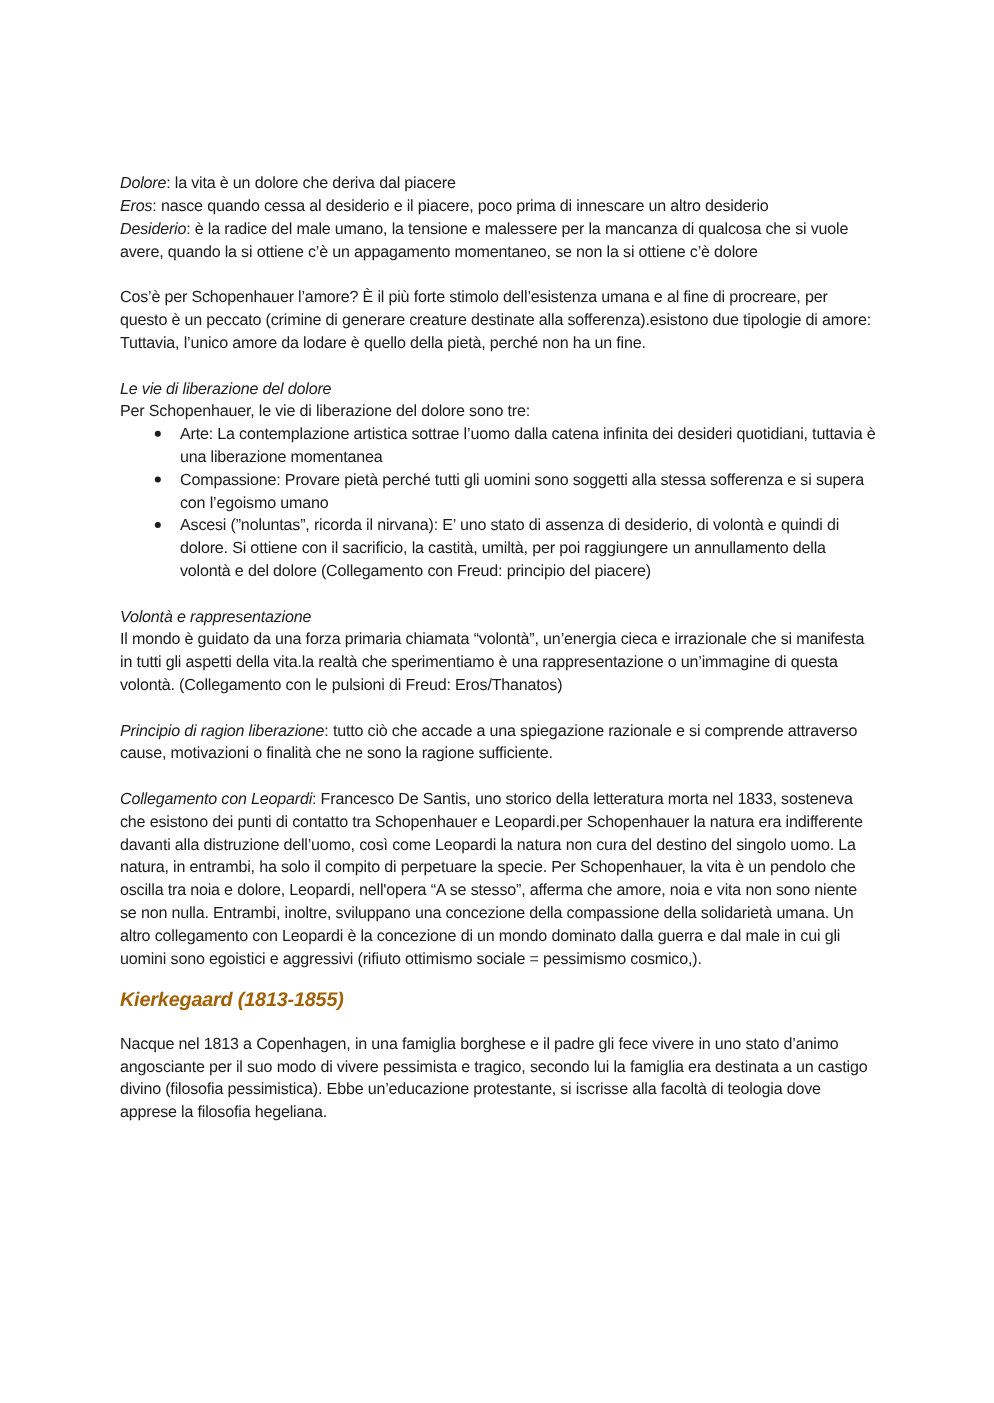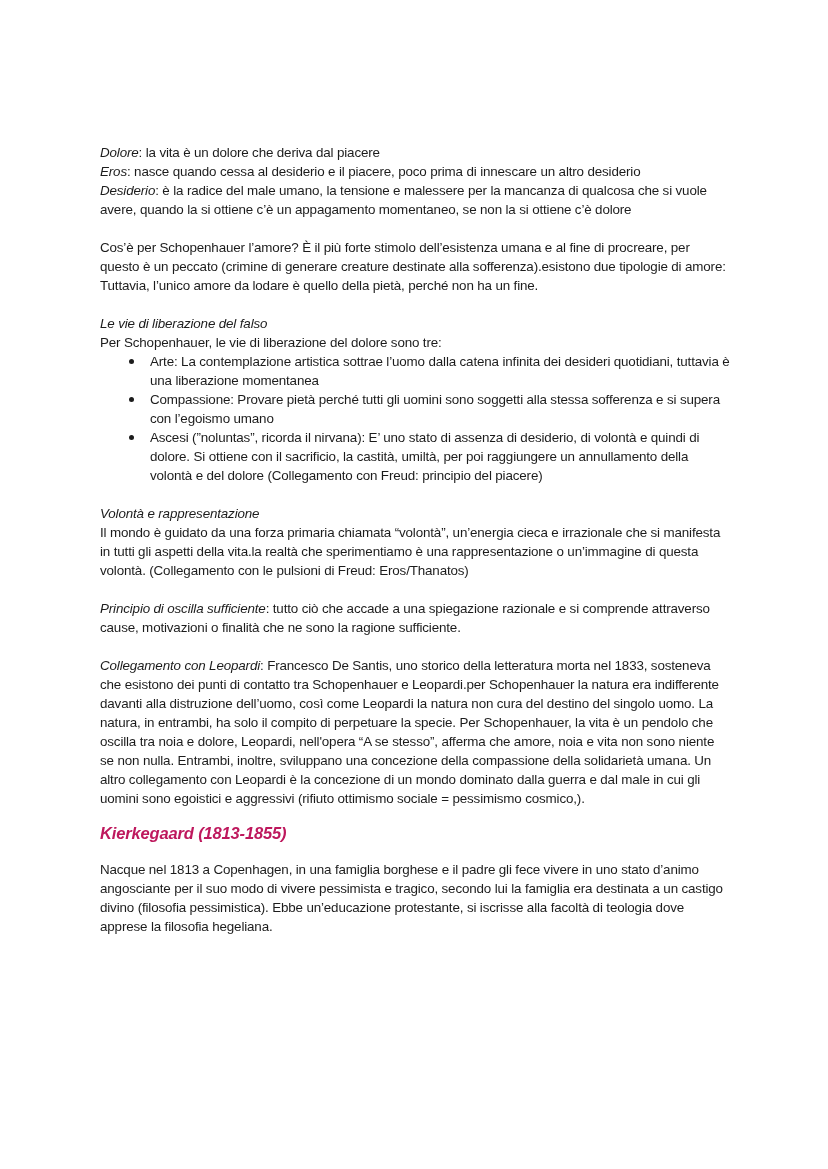--- a/index.html
+++ b/index.html
@@ -46,55 +46,55 @@
       height: 5px;
       border-radius: 50%;
       background: #1c1c1c;
     }
     .heading {
       font-size: 16.5px;
       font-weight: bold;
       font-style: italic;
       line-height: 22px;
       margin: 14px 0 16px 0;
-      color: #be185d;
+      color: #a16207;
     }
   </style>
 </head>
 <body>
 
 <div class="page">
 
   <p class="para"><span class="em">Dolore</span><span>: la vita è un dolore che deriva dal piacere</span></p>
   <p class="para"><span class="em">Eros</span><span>: nasce quando cessa al desiderio e il piacere, poco prima di innescare un altro desiderio</span></p>
   <p class="para"><span class="em">Desiderio</span><span>: è la radice del male umano, la tensione e malessere per la mancanza di qualcosa che si vuole avere, quando la si ottiene c’è un appagamento momentaneo, se non la si ottiene c’è dolore</span></p>
 
   <div class="gap"></div>
 
   <p class="para">Cos’è per Schopenhauer l’amore? È il più forte stimolo dell’esistenza umana e al fine di procreare, per questo è un peccato (crimine di generare creature destinate alla sofferenza).esistono due tipologie di amore:</p>
   <p class="para">Tuttavia, l’unico amore da lodare è quello della pietà, perché non ha un fine.</p>
 
   <div class="gap"></div>
 
-  <p class="para em">Le vie di liberazione del falso</p>
+  <p class="para em">Le vie di liberazione del dolore</p>
   <p class="para">Per Schopenhauer, le vie di liberazione del dolore sono tre:</p>
   <ul class="bullets">
     <li>Arte: La contemplazione artistica sottrae l’uomo dalla catena infinita dei desideri quotidiani, tuttavia è una liberazione momentanea</li>
     <li>Compassione: Provare pietà perché tutti gli uomini sono soggetti alla stessa sofferenza e si supera con l’egoismo umano</li>
     <li>Ascesi (”noluntas”, ricorda il nirvana): E’ uno stato di assenza di desiderio, di volontà e quindi di dolore. Si ottiene con il sacrificio, la castità, umiltà, per poi raggiungere un annullamento della volontà e del dolore (Collegamento con Freud: principio del piacere)</li>
   </ul>
 
   <div class="gap"></div>
 
   <p class="para em">Volontà e rappresentazione</p>
   <p class="para">Il mondo è guidato da una forza primaria chiamata “volontà”, un’energia cieca e irrazionale che si manifesta in tutti gli aspetti della vita.la realtà che sperimentiamo è una rappresentazione o un’immagine di questa volontà. (Collegamento con le pulsioni di Freud: Eros/Thanatos)</p>
 
   <div class="gap"></div>
 
-  <p class="para"><span class="em">Principio di oscilla sufficiente</span><span>: tutto ciò che accade a una spiegazione razionale e si comprende attraverso cause, motivazioni o finalità che ne sono la ragione sufficiente.</span></p>
+  <p class="para"><span class="em">Principio di ragion liberazione</span><span>: tutto ciò che accade a una spiegazione razionale e si comprende attraverso cause, motivazioni o finalità che ne sono la ragione sufficiente.</span></p>
 
   <div class="gap"></div>
 
   <p class="para"><span class="em">Collegamento con Leopardi</span><span>: Francesco De Santis, uno storico della letteratura morta nel 1833, sosteneva che esistono dei punti di contatto tra Schopenhauer e Leopardi.per Schopenhauer la natura era indifferente davanti alla distruzione dell’uomo, così come Leopardi la natura non cura del destino del singolo uomo. La natura, in entrambi, ha solo il compito di perpetuare la specie. Per Schopenhauer, la vita è un pendolo che oscilla tra noia e dolore, Leopardi, nell'opera “A se stesso”, afferma che amore, noia e vita non sono niente se non nulla. Entrambi, inoltre, sviluppano una concezione della compassione della solidarietà umana. Un altro collegamento con Leopardi è la concezione di un mondo dominato dalla guerra e dal male in cui gli uomini sono egoistici e aggressivi (rifiuto ottimismo sociale = pessimismo cosmico,).</span></p>
 
   <h2 class="heading">Kierkegaard (1813-1855)</h2>
 
   <p class="para">Nacque nel 1813 a Copenhagen, in una famiglia borghese e il padre gli fece vivere in uno stato d’animo angosciante per il suo modo di vivere pessimista e tragico, secondo lui la famiglia era destinata a un castigo divino (filosofia pessimistica). Ebbe un’educazione protestante, si iscrisse alla facoltà di teologia dove apprese la filosofia hegeliana.</p>
 
 </div>

